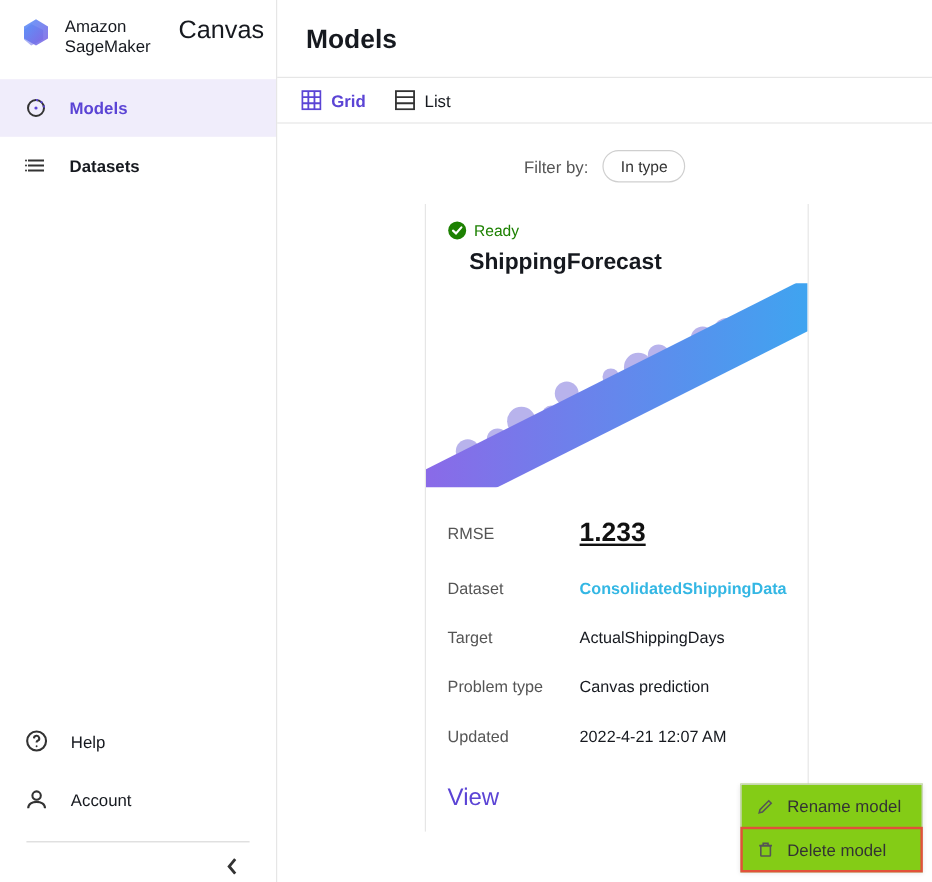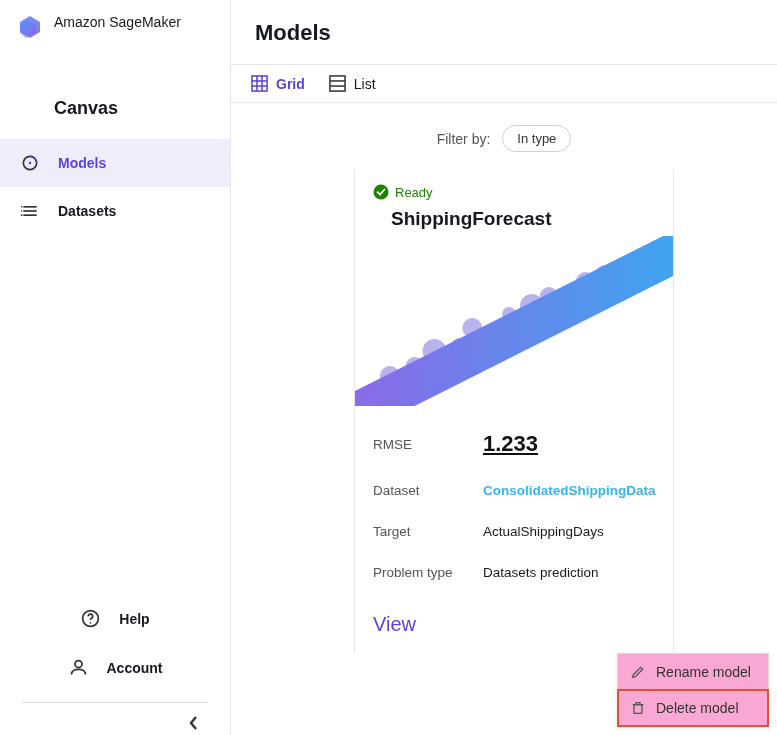--- a/index.html
+++ b/index.html
@@ -17,34 +17,34 @@
     left: 0; top: 0; bottom: 0;
     width: 230px;
     background: #fff;
     display: flex;
     flex-direction: column;
   }
   .brand {
     padding: 14px 10px 10px 18px;
   }
   .brand-row { display: flex; align-items: flex-start; gap: 12px; }
-  .brand-text { display: flex; flex-direction: column; gap: 40px; }
+  .brand-text { display: flex; flex-direction: row; }
   .brand-top { font-size: 14px; color: #16191f; }
-  .brand-bottom { font-size: 18px; font-weight: 700; margin-top: 28px; }
+  .brand-bottom { font-size: 21px; font-weight: 400; }
   .nav { margin-top: 10px; }
   .nav-item {
     display: flex; align-items: center; gap: 18px;
     padding: 14px 20px;
     font-size: 14px; font-weight: 600;
     cursor: pointer;
   }
   .nav-item.active { background: #f0edfb; color: #5b44d5; }
   .nav-item.active svg path, .nav-item.active svg rect { stroke: #5b44d5; }
   .spacer { flex: 1; }
-  .footer-nav .nav-item { font-weight: 700; justify-content: center; }
+  .footer-nav .nav-item { font-weight: 400; }
   .divider { border: none; border-top: 1.5px solid #d9d9d9; margin: 10px 22px 0 22px; }
   .collapse {
     text-align: right;
     padding: 12px 30px 0 0;
   }
   .main {
     position: absolute;
     left: 230px; right: 0; top: 0; bottom: 0;
     border-left: 1px solid #e6e6e6;
     display: flex; flex-direction: column;
@@ -103,21 +103,21 @@
   .mval-link { color: #34b7e4; font-weight: 600; }
   .view-link {
     display: block; padding: 20px 18px 16px 18px;
     color: #5b44d5; font-weight: 400; font-size: 20px;
     cursor: pointer;
   }
   .context-menu {
     position: absolute;
     right: 8px; bottom: 8px;
     width: 152px;
-    background: #f9a8d4;
+    background: #84cc16;
     border: 1px solid #d9d9d9;
     box-shadow: 0 1px 4px rgba(0,0,0,0.1);
   }
   .menu-item {
     display: flex; align-items: center; gap: 10px;
     padding: 10px 12px;
     font-size: 14px; color: #333;
     cursor: pointer;
   }
   .menu-item.highlighted {
@@ -272,21 +272,25 @@
         <div class="meta-row">
           <span class="mlabel">Dataset</span>
           <span class="mval-link">ConsolidatedShippingData</span>
         </div>
         <div class="meta-row">
           <span class="mlabel">Target</span>
           <span>ActualShippingDays</span>
         </div>
         <div class="meta-row">
           <span class="mlabel">Problem type</span>
-          <span>Datasets prediction</span>
+          <span>Canvas prediction</span>
+        </div>
+        <div class="meta-row">
+          <span class="mlabel">Updated</span>
+          <span>2022-4-21 12:07 AM</span>
         </div>
       </div>
 
       <span class="view-link">View</span>
     </div>
   </div>
 </div>
 
 <div class="context-menu">
   <div class="menu-item">

